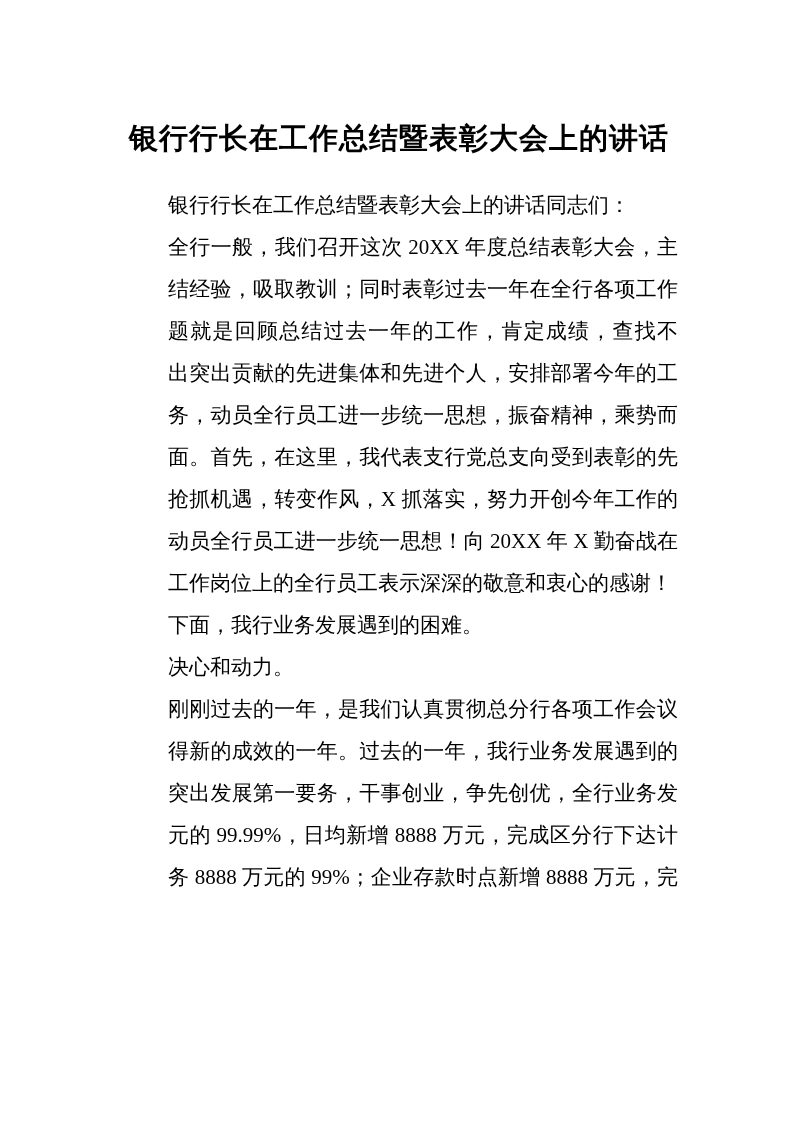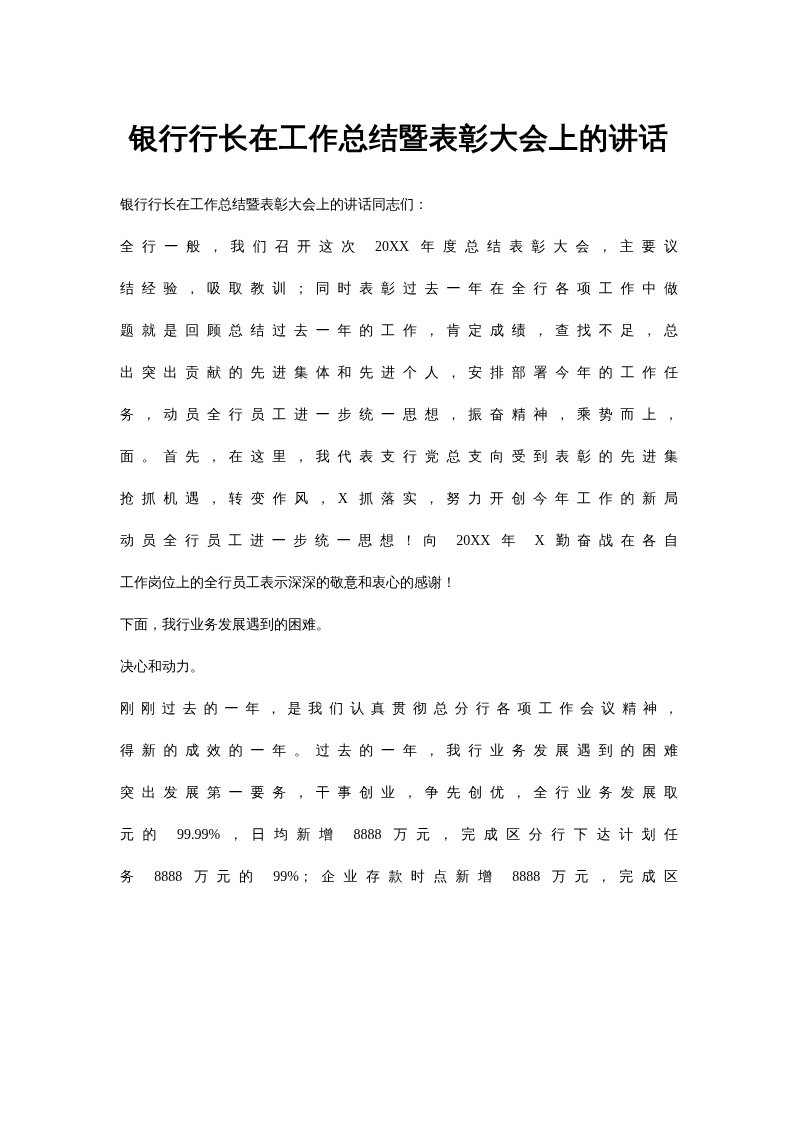--- a/index.html
+++ b/index.html
@@ -22,21 +22,22 @@
   }
   .doc-title {
     margin: 0 0 26px 0;
     font-size: 29px;
     font-weight: 700;
     line-height: 40px;
     text-align: center;
     letter-spacing: 1px;
   }
   .doc-body {
-    font-size: 14px;
+    font-size: 21px;
+    margin-left: 48px;
   }
   .line {
     height: 42px;
     line-height: 42px;
     overflow: hidden;
     text-align: justify;
     text-align-last: justify;
   }
   .line.line-end {
     text-align: left;

